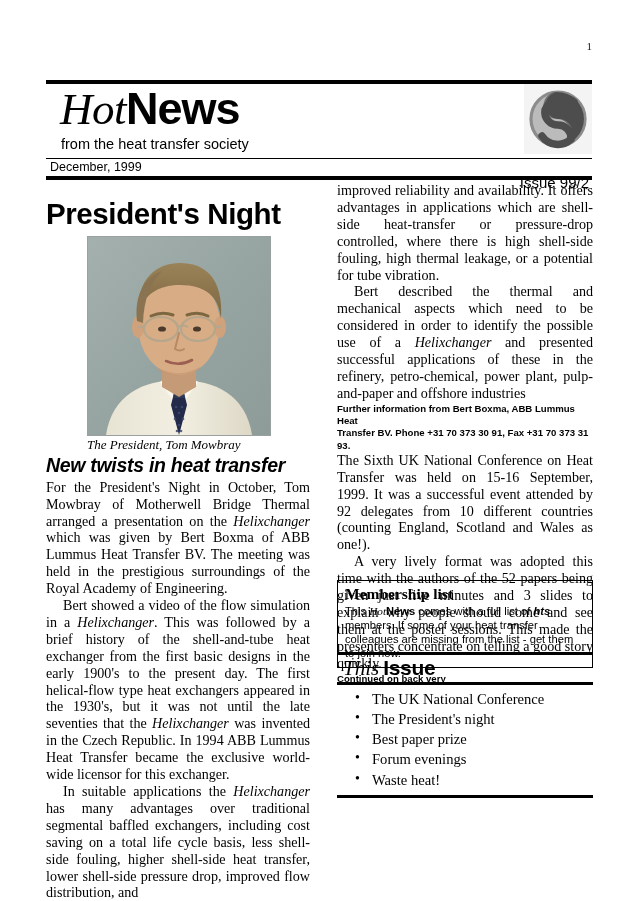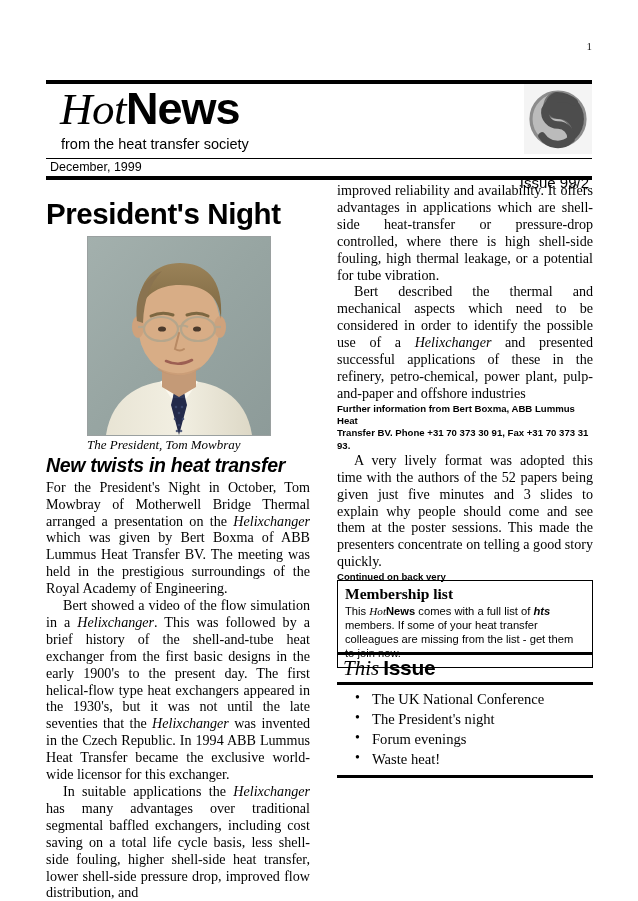--- a/index.html
+++ b/index.html
@@ -395,20 +395,21 @@
 
   <div class="col col-right">
 
     <p class="body">improved reliability and availability.  It offers advantages in applications which are shell-side heat-transfer or pressure-drop controlled, where there is high shell-side fouling, high thermal leakage, or a potential for tube vibration.</p>
 
     <p class="body indent"><span>Bert described the thermal and mechanical aspects which need to be considered in order to identify the possible use of a </span><i>Helixchanger</i><span> and presented successful applications of these in the refinery, petro-chemical, power plant, pulp-and-paper and offshore industries</span></p>
 
     <p class="fineprint"><span>Further information from Bert Boxma, ABB Lummus Heat</span><br><span>Transfer BV. Phone +31 70 373 30 91, Fax +31 70 373 31 93.</span></p>
 
 
+    <p class="body">The Sixth UK National Conference on Heat Transfer was held on 15-16 September, 1999.  It was a successful event attended by 92 delegates from 10 different countries (counting England, Scotland and Wales as one!).</p>
 
     <p class="body indent">A very lively format was adopted this time with the authors of the 52 papers being given just five minutes and 3 slides to explain why people should come and see them at the poster sessions.  This made the presenters concentrate on telling a good story quickly.</p>
 
     <p class="fineprint">Continued on back very</p>
   </div>
 
   <div class="membership">
     <div class="membership-title">Membership list</div>
     <p class="membership-body"><span>This </span><span class="hot">Hot</span><span class="news">News</span><span> comes with a full list of </span><span class="hts">hts</span><span> members. If some of your heat transfer colleagues are missing from the list - get them to join now.</span></p>
   </div>
@@ -416,19 +417,20 @@
   <div class="thisissue">
     <div class="ti-rule-top"></div>
     <div class="ti-head">
       <span class="ti-this">This</span>
       <span class="ti-issue">Issue</span>
     </div>
     <div class="ti-rule-mid"></div>
     <ul class="ti-list">
       <li>The UK National Conference</li>
       <li>The President's night</li>
+      <li>Best paper prize</li>
       <li>Forum evenings</li>
       <li>Waste heat!</li>
     </ul>
     <div class="ti-rule-bottom"></div>
   </div>
 
 </div>
 
 </body></html>

